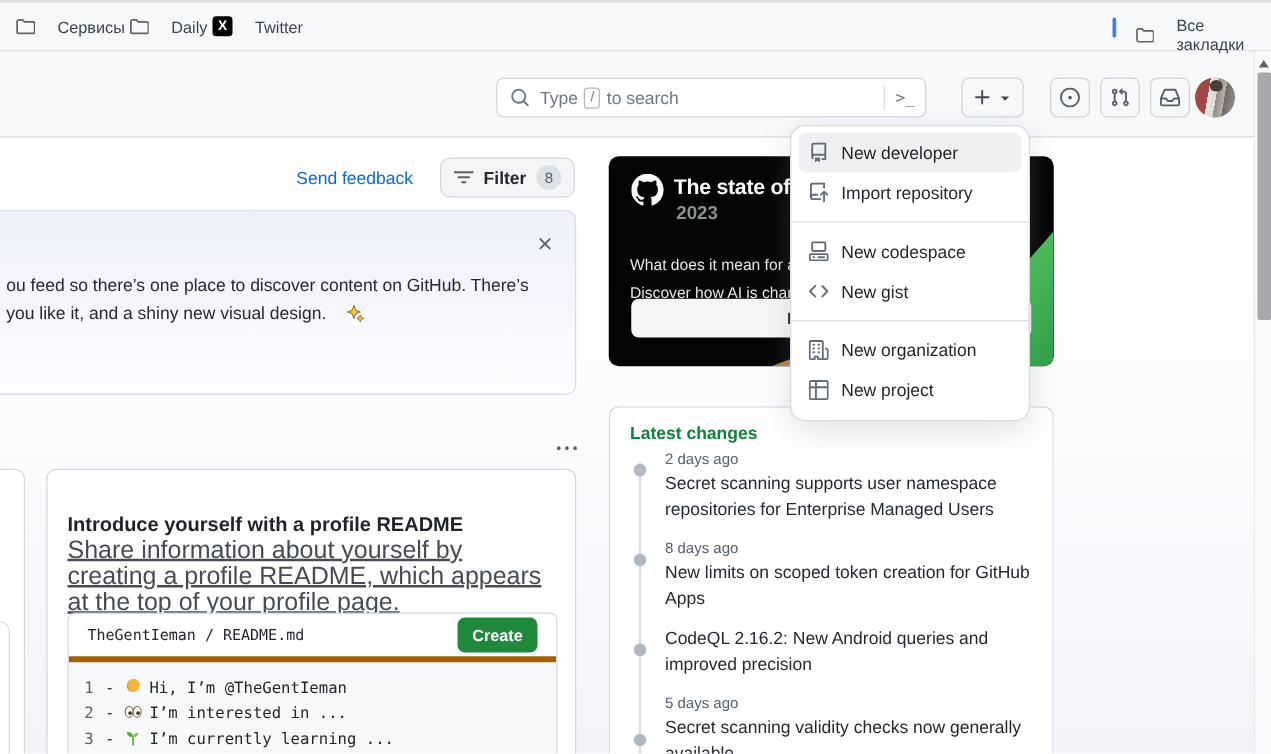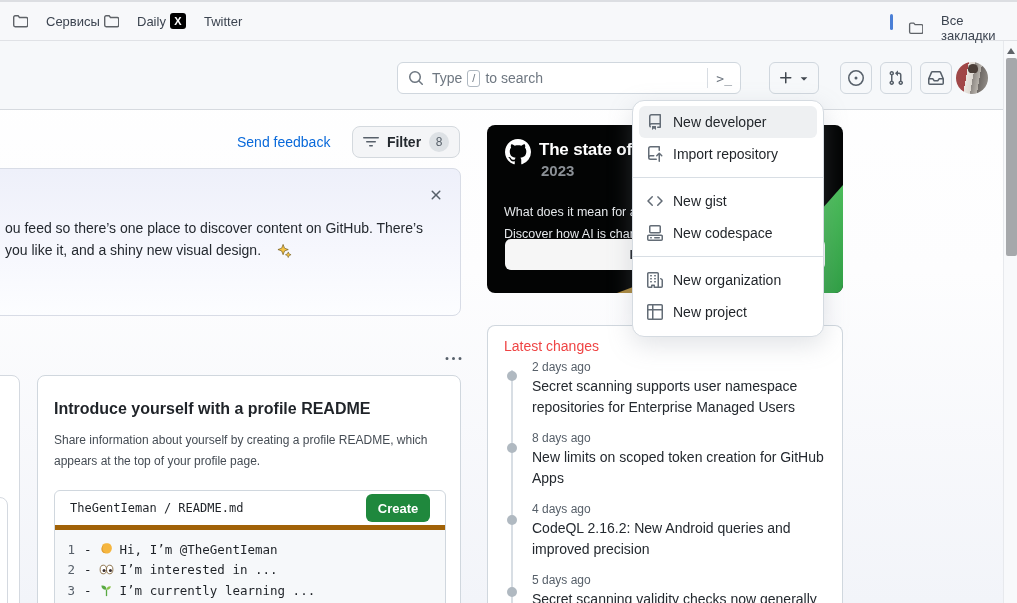--- a/index.html
+++ b/index.html
@@ -51,22 +51,22 @@
   .notice-close { position:absolute; right:16px; top:18px; width:16px; height:16px; color:#57606a; cursor:pointer; }
   .notice-text { position:absolute; left:34px; top:48px; font-size:14px; color:#24292f; line-height:22px; white-space:nowrap; }
   .kebab { left:445px; top:351px; width:17px; height:16px; color:#57606a; cursor:pointer; z-index:1; }
 
   
   .frag { background:#fff; border:1px solid #d4d9e0; border-radius:8px; z-index:1; }
 
   
   .readme-card { left:37px; top:375px; width:424px; height:260px; background:#fff;
                  border:1px solid #d0d7de; border-radius:8px; z-index:2; padding:16px; }
-  .readme-title { margin-top:8px; font-size:16px; font-weight:bold; color:#1f2328; }
-  .readme-body { margin-top:12px; font-size:12px; color:#454c54; line-height:21px; width:392px; }
+  .readme-title { margin-top:20px; font-size:16px; font-weight:bold; color:#1f2328; }
+  .readme-body { margin-top:0; font-size:20px; color:#454c54; line-height:21px; width:392px;text-decoration:underline; }
   .editor { position:absolute; left:16px; top:114px; width:392px; height:130px;
             border:1px solid #d0d7de; border-radius:6px; overflow:hidden; background:#fff; }
   .editor-head { height:39px; display:flex; align-items:center; padding:0 15px;
                  border-bottom:5px solid #a16207; }
   .file-path { font-family:"DejaVu Sans Mono", monospace; font-size:12px; color:#1f2328; }
   .create-btn { margin-left:auto; width:64px; height:28px; background:#1f883d; border:none; border-radius:6px;
                 color:#fff; font-size:13px; font-weight:600; font-family:"Liberation Sans",sans-serif; cursor:pointer; }
   .code-area { background:#f6f8fa; padding:9px 0 4px 10px; font-family:"DejaVu Sans Mono", monospace;
                font-size:12.5px; color:#1f2328; }
   .code-line { display:flex; align-items:center; height:20.5px; }
@@ -88,21 +88,21 @@
                   letter-spacing:-0.2px; white-space:nowrap; }
   .banner-year { position:absolute; left:54px; top:37px; font-size:15px; font-weight:bold; color:#8b9096; }
   .banner-desc { position:absolute; left:17px; top:77px; font-size:12.5px; color:#e4e7ea; line-height:21.5px; white-space:nowrap; }
   .banner-cta { position:absolute; left:18px; top:114px; width:320px; height:31px; background:#f6f6f6;
                 border:none; border-radius:6px; font-size:13px; font-weight:600; color:#1f2328;
                 font-family:"Liberation Sans",sans-serif; cursor:pointer; }
 
   
   .latest { left:487px; top:325px; width:356px; height:278px; background:#fff;
             border:1px solid #d0d7de; border-radius:8px 8px 0 0; border-bottom:none; z-index:1; padding:16px; }
-  .latest-title { margin-top:-4px; font-size:14px; font-weight:normal; color:#ef4444; }
+  .latest-title { margin-top:-4px; font-size:14px; font-weight:bold; color:#15803d; }
   .timeline { position:absolute; left:23px; top:44px; width:2px; height:234px; background:#d8dee4; }
   .tl-dot { position:absolute; left:18.5px; width:10px; height:10px; border-radius:50%; background:#b0b9c1; }
   .entries { position:absolute; left:44px; top:32px; width:296px; }
   .entry { margin-bottom:11px; }
   .entry-date { font-size:12px; color:#57606a; line-height:18px; }
   .entry-title { font-size:14px; color:#24292f; line-height:21px; cursor:pointer; }
 
   
   .menu { left:632px; top:100px; width:192px; background:#ffffff; border:1px solid #d5dbe1; border-radius:12px;
           box-shadow:0 8px 24px rgba(140,149,159,0.25); z-index:10; padding:5px 6px 8px 6px; }
@@ -299,21 +299,20 @@
     <div class="entries">
       <div class="entry">
         <div class="entry-date">2 days ago</div>
         <div class="entry-title">Secret scanning supports user namespace repositories for Enterprise Managed Users</div>
       </div>
       <div class="entry">
         <div class="entry-date">8 days ago</div>
         <div class="entry-title">New limits on scoped token creation for GitHub Apps</div>
       </div>
       <div class="entry">
-        <div class="entry-date">4 days ago</div>
         <div class="entry-title">CodeQL 2.16.2: New Android queries and improved precision</div>
       </div>
       <div class="entry">
         <div class="entry-date">5 days ago</div>
         <div class="entry-title">Secret scanning validity checks now generally available</div>
       </div>
     </div>
   </div>
 
   <div class="abs menu">
@@ -325,32 +324,32 @@
     </div>
     <div class="menu-item">
       <svg width="16" height="16" viewBox="0 0 16 16" fill="currentColor">
           <path d="M1 2.5A2.5 2.5 0 0 1 3.5 0h8.75a.75.75 0 0 1 .75.75v3.5a.75.75 0 0 1-1.5 0V1.5h-8a1 1 0 0 0-1 1v6.708A2.493 2.493 0 0 1 3.5 9h3.25a.75.75 0 0 1 0 1.5H3.5a1 1 0 0 0 0 2h5.75a.75.75 0 0 1 0 1.5H3.5A2.5 2.5 0 0 1 1 11.5Zm13.23 7.79h-.001l-1.224-1.224v6.184a.75.75 0 0 1-1.5 0V9.066L10.28 10.29a.75.75 0 0 1-1.06-1.061l2.505-2.504a.75.75 0 0 1 1.06 0L15.29 9.23a.751.751 0 0 1-.018 1.042.751.751 0 0 1-1.042.018Z"></path>
         </svg>
       <span>Import repository</span>
     </div>
     <div class="menu-divider"></div>
     <div class="menu-item">
       <svg width="16" height="16" viewBox="0 0 16 16" fill="currentColor">
-          <path d="m11.28 3.22 4.25 4.25a.75.75 0 0 1 0 1.06l-4.25 4.25a.749.749 0 0 1-1.275-.326.749.749 0 0 1 .215-.734L13.94 8l-3.69-3.69a.748.748 0 0 1 .272-1.047.748.748 0 0 1 .758-.043ZM4.72 3.22a.75.75 0 0 1 1.06 1.06L2.06 8l3.72 3.72a.749.749 0 0 1-.326 1.275.749.749 0 0 1-.734-.215L.47 8.53a.75.75 0 0 1 0-1.06Z"></path>
-        </svg>
-      <span>New gist</span>
-    </div>
-    <div class="menu-item">
-      <svg width="16" height="16" viewBox="0 0 16 16" fill="currentColor">
           <path d="M2 1.75C2 .784 2.784 0 3.75 0h8.5C13.216 0 14 .784 14 1.75v5a1.75 1.75 0 0 1-1.75 1.75h-8.5A1.75 1.75 0 0 1 2 6.75Zm1.75-.25a.25.25 0 0 0-.25.25v5c0 .138.112.25.25.25h8.5a.25.25 0 0 0 .25-.25v-5a.25.25 0 0 0-.25-.25Z"></path>
           <path d="M0 11.25c0-.966.784-1.75 1.75-1.75h12.5c.966 0 1.75.784 1.75 1.75v3A1.75 1.75 0 0 1 14.25 16H1.75A1.75 1.75 0 0 1 0 14.25Zm1.75-.25a.25.25 0 0 0-.25.25v3c0 .138.112.25.25.25h12.5a.25.25 0 0 0 .25-.25v-3a.25.25 0 0 0-.25-.25Z"></path>
           <path d="M7 12.75a.75.75 0 0 1 .75-.75h4.5a.75.75 0 0 1 0 1.5h-4.5a.75.75 0 0 1-.75-.75Zm-4 0a.75.75 0 0 1 .75-.75h.5a.75.75 0 0 1 0 1.5h-.5a.75.75 0 0 1-.75-.75Z"></path>
         </svg>
       <span>New codespace</span>
     </div>
+    <div class="menu-item">
+      <svg width="16" height="16" viewBox="0 0 16 16" fill="currentColor">
+          <path d="m11.28 3.22 4.25 4.25a.75.75 0 0 1 0 1.06l-4.25 4.25a.749.749 0 0 1-1.275-.326.749.749 0 0 1 .215-.734L13.94 8l-3.69-3.69a.748.748 0 0 1 .272-1.047.748.748 0 0 1 .758-.043ZM4.72 3.22a.75.75 0 0 1 1.06 1.06L2.06 8l3.72 3.72a.749.749 0 0 1-.326 1.275.749.749 0 0 1-.734-.215L.47 8.53a.75.75 0 0 1 0-1.06Z"></path>
+        </svg>
+      <span>New gist</span>
+    </div>
     <div class="menu-divider"></div>
     <div class="menu-item">
       <svg width="16" height="16" viewBox="0 0 16 16" fill="currentColor">
           <path d="M1.75 16A1.75 1.75 0 0 1 0 14.25V1.75C0 .784.784 0 1.75 0h8.5C11.216 0 12 .784 12 1.75v12.5c0 .085-.006.168-.018.25h2.268a.25.25 0 0 0 .25-.25V8.285a.25.25 0 0 0-.111-.208l-1.055-.703a.749.749 0 1 1 .832-1.248l1.055.703c.487.325.779.871.779 1.456v5.965A1.75 1.75 0 0 1 14.25 16h-3.5a.766.766 0 0 1-.197-.026c-.099.017-.2.026-.303.026h-3a.75.75 0 0 1-.75-.75V14h-1v1.25a.75.75 0 0 1-.75.75Zm-.25-1.75c0 .138.112.25.25.25H4v-1.25a.75.75 0 0 1 .75-.75h2.5a.75.75 0 0 1 .75.75v1.25h2.25a.25.25 0 0 0 .25-.25V1.75a.25.25 0 0 0-.25-.25h-8.5a.25.25 0 0 0-.25.25ZM3.75 6h.5a.75.75 0 0 1 0 1.5h-.5a.75.75 0 0 1 0-1.5ZM3 3.75A.75.75 0 0 1 3.75 3h.5a.75.75 0 0 1 0 1.5h-.5A.75.75 0 0 1 3 3.75Zm4 3A.75.75 0 0 1 7.75 6h.5a.75.75 0 0 1 0 1.5h-.5A.75.75 0 0 1 7 6.75ZM7.75 3h.5a.75.75 0 0 1 0 1.5h-.5a.75.75 0 0 1 0-1.5ZM3 9.75A.75.75 0 0 1 3.75 9h.5a.75.75 0 0 1 0 1.5h-.5A.75.75 0 0 1 3 9.75ZM7.75 9h.5a.75.75 0 0 1 0 1.5h-.5a.75.75 0 0 1 0-1.5Z"></path>
         </svg>
       <span>New organization</span>
     </div>
     <div class="menu-item">
       <svg width="16" height="16" viewBox="0 0 16 16" fill="currentColor">
           <path d="M0 1.75C0 .784.784 0 1.75 0h12.5C15.216 0 16 .784 16 1.75v12.5A1.75 1.75 0 0 1 14.25 16H1.75A1.75 1.75 0 0 1 0 14.25ZM6.5 6.5v8h7.75a.25.25 0 0 0 .25-.25V6.5Zm8-1.5V1.75a.25.25 0 0 0-.25-.25H6.5V5Zm-9.5 0V1.5H1.75a.25.25 0 0 0-.25.25V5Zm-3.5 1.5v7.75c0 .138.112.25.25.25H5v-8Z"></path>

